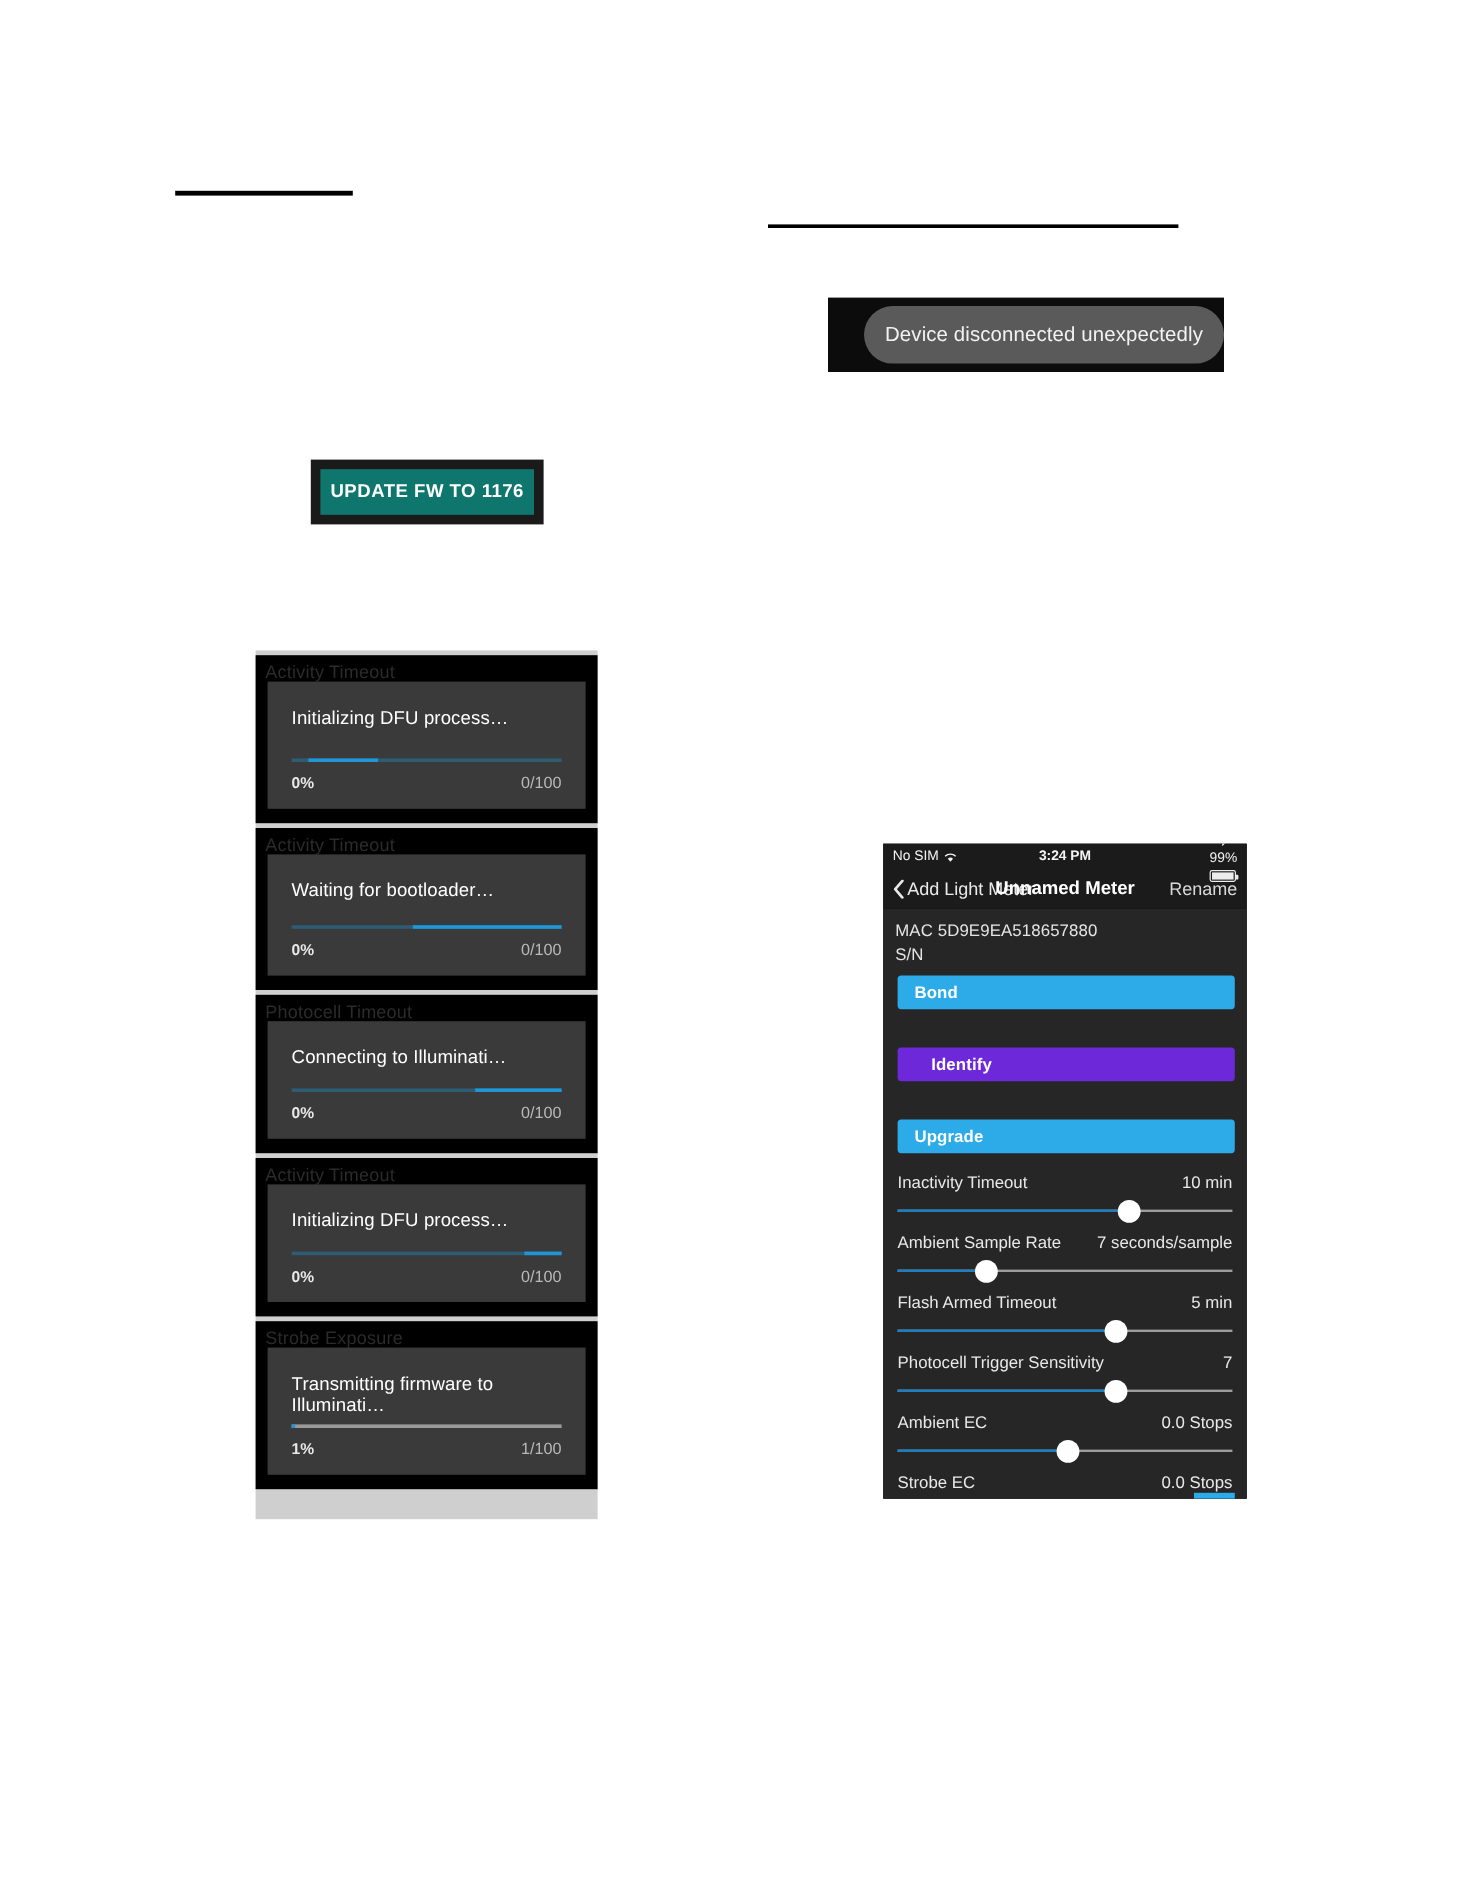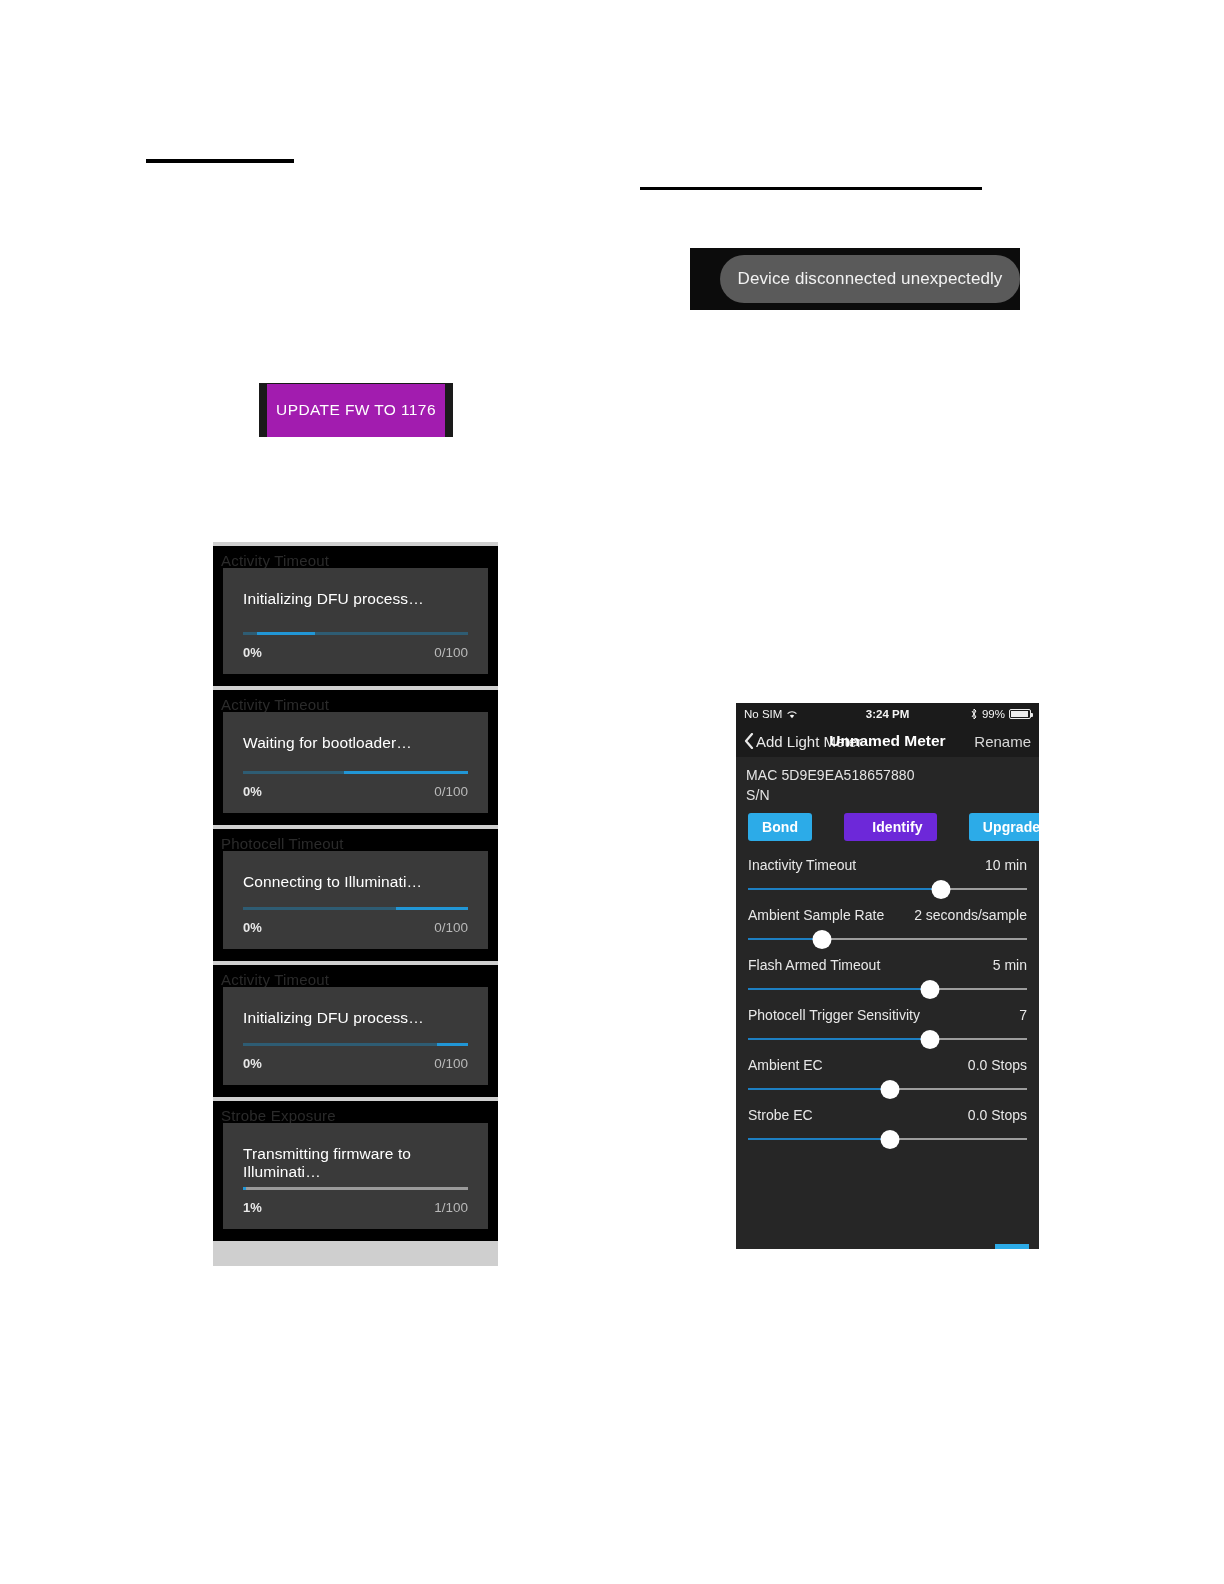--- a/index.html
+++ b/index.html
@@ -34,25 +34,25 @@
   }
 
   
   #fw-frame {
     position: absolute; left: 259px; top: 383px;
     width: 194px; height: 54px;
     background: #1a1a1a;
     display: flex; align-items: center; justify-content: center;
   }
   #fw-button {
-    width: 178px; height: 53px;
-    background: #a21caf;
+    width: 178px; height: 38px;
+    background: #0f766e;
     color: #ffffff;
     font-size: 15.5px;
-    font-weight: normal;
+    font-weight: bold;
     letter-spacing: .4px;
     display: flex; align-items: center; justify-content: center;
   }
 
   
   #dfu-strip {
     position: absolute; left: 213px; top: 542px;
     width: 285px; height: 724px;
     background: #cfcfcf;
     padding: 4px 0 4px 0;
@@ -97,21 +97,21 @@
     overflow: hidden;
     font-size: 13px;
   }
   #statusbar {
     height: 22px; background: #1b1b1b; color: #f4f4f4;
     display: flex; align-items: center; padding: 0 8px;
     font-size: 11.5px; position: relative;
   }
   #sb-left { display: flex; align-items: center; gap: 4px; }
   #sb-center { position: absolute; left: 0; right: 0; text-align: center; font-weight: bold; font-size: 11.5px; }
-  #sb-right { margin-left: auto; display: flex; align-items: center; gap: 4px; position: relative; z-index: 2; }
+  #sb-right { margin-left: auto; display: flex; align-items: center; gap: 4px; position: relative; z-index: 2; flex-direction: column; }
   .batt {
     width: 22px; height: 10px; border: 1px solid #ededed; border-radius: 2px;
     position: relative; padding: 1px;
   }
   .batt::after {
     content: ""; position: absolute; right: -3px; top: 3px;
     width: 2px; height: 4px; background: #ededed; border-radius: 0 1px 1px 0;
   }
   .batt i { display: block; height: 100%; width: 95%; background: #ededed; }
 
@@ -119,21 +119,21 @@
     height: 32px; background: #1b1b1b;
     display: flex; align-items: center; padding: 0 8px;
     position: relative;
   }
   #nav-back { display: flex; align-items: center; color: #e9e9e9; font-size: 15px; gap: 2px; }
   #nav-title { position: absolute; left: 0; right: 0; text-align: center; color: #ffffff; font-weight: bold; font-size: 15.5px; }
   #nav-rename { margin-left: auto; color: #d8d8d8; font-size: 15px; position: relative; z-index: 2; }
 
   #phone-body { background: #262626; padding: 10px 10px 0 10px; height: 492px; }
   .info-line { color: #e4e4e4; font-size: 14px; margin-bottom: 4px; letter-spacing: .1px; }
-  #action-row { display: flex; gap: 32px; margin: 10px 0 16px 2px; }
+  #action-row { display: flex; gap: 32px; margin: 10px 0 16px 2px; flex-direction: column; }
   .blue-btn {
     background: #2cabe8; color: #ffffff; font-weight: bold;
     font-size: 14px; padding: 6px 14px; border-radius: 3px;
     letter-spacing: .1px;
   }
 
   .setting { margin-bottom: 4px; }
   .setting-head { display: flex; justify-content: space-between; align-items: center; padding: 0 2px 0 2px; }
   .setting-label { color: #e8e8e8; font-size: 14px; }
   .setting-value { color: #e8e8e8; font-size: 14px; }
@@ -289,21 +289,21 @@
           </div>
           <div class="slider">
             <div class="slider-track"></div>
             <div class="slider-fill" style="width: 69%; background: rgb(29, 127, 194);"></div>
             <div class="slider-knob" style="left: 69%;"></div>
           </div>
         </div>
         <div class="setting">
           <div class="setting-head">
             <span class="setting-label">Ambient Sample Rate</span>
-            <span class="setting-value">2 seconds/sample</span>
+            <span class="setting-value">7 seconds/sample</span>
           </div>
           <div class="slider">
             <div class="slider-track"></div>
             <div class="slider-fill" style="width: 27%; background: rgb(29, 127, 194);"></div>
             <div class="slider-knob" style="left: 27%;"></div>
           </div>
         </div>
         <div class="setting">
           <div class="setting-head">
             <span class="setting-label">Flash Armed Timeout</span>

